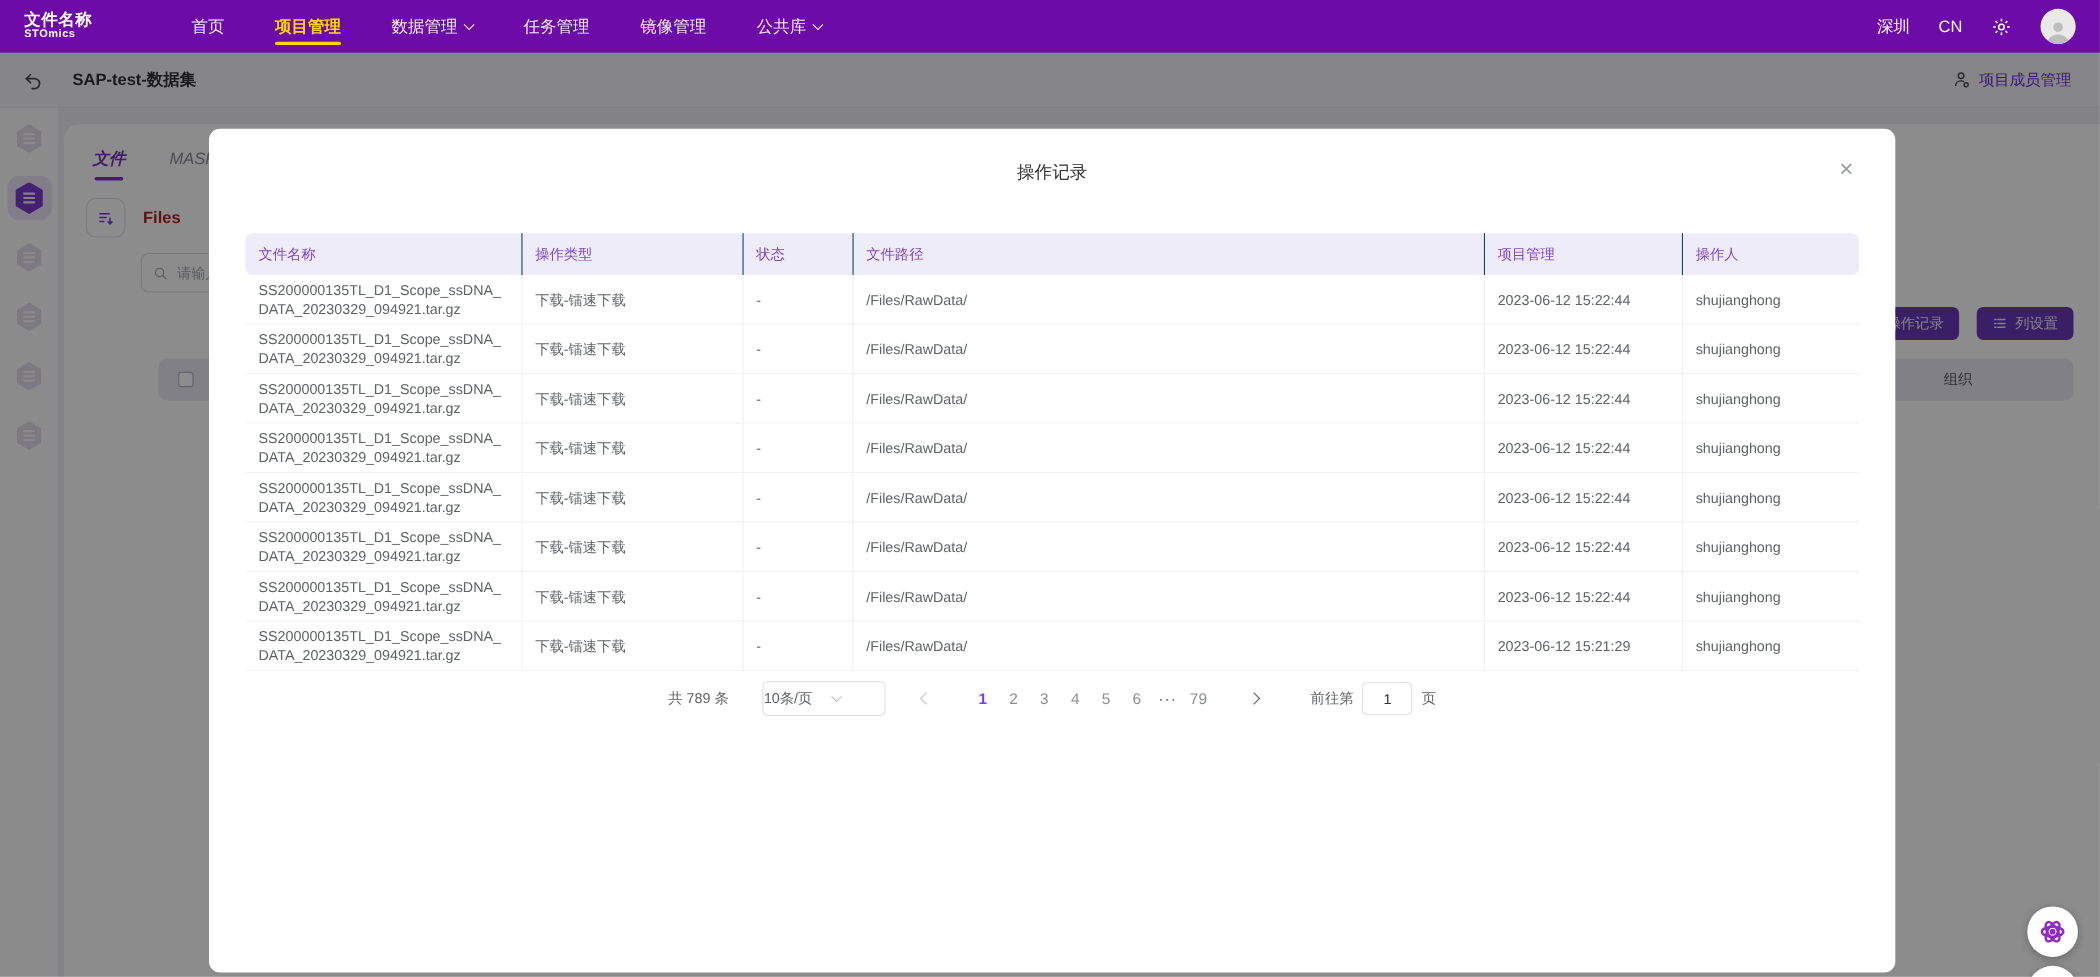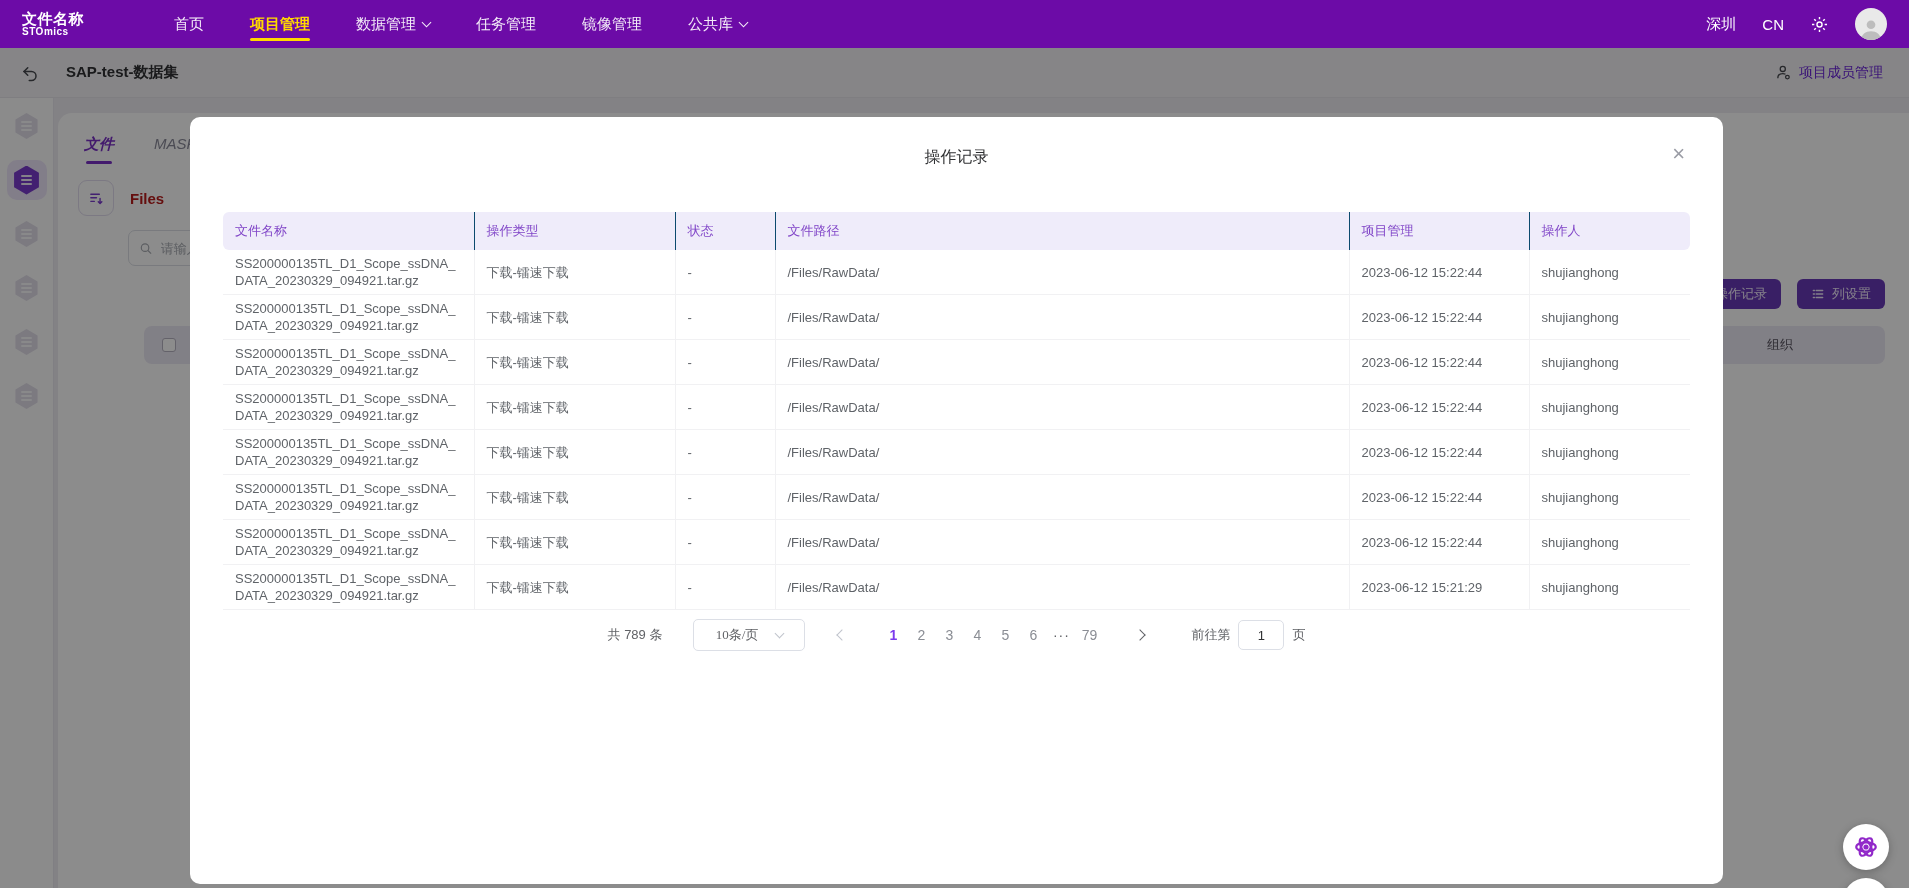--- a/index.html
+++ b/index.html
@@ -81,21 +81,21 @@
     border-bottom:1px solid #F1F1F3; border-right:1px solid #F1F1F3; background:#fff; vertical-align:middle; }
   .op-table td:last-child { border-right:none; }
   .op-table tbody tr { height:40px; }
   .op-table td.break { word-break:break-all; }
 
   
   .pagination { display:flex; align-items:center; justify-content:center; gap:23px; margin-top:9px;
     font-size:13px; color:#606266; }
   .pg-total { margin-right:8px; }
   .pg-select { width:112px; height:32px; border:1px solid #DCDFE6; border-radius:5px; display:flex;
-    align-items:center; justify-content:center; gap:18px; cursor:pointer; color:#606266;font-family:Liberation Serif, serif; }
+    align-items:center; justify-content:flex-start; gap:18px; cursor:pointer; color:#606266; }
   .pg-select .chev { border-color:#C0C4CC; margin:0 0 3px 0; }
   .pg-arrow { width:28px; height:28px; display:flex; align-items:center; justify-content:center; cursor:pointer; }
   .pg-arrow .chev { width:8px; height:8px; border-width:1.6px; margin:0; }
   .pg-arrow.prev .chev { transform:rotate(135deg); border-color:#C0C4CC; }
   .pg-arrow.next .chev { transform:rotate(-45deg); border-color:#606266; }
   .pg-pages { display:flex; align-items:center; }
   .page-num { min-width:28px; height:28px; display:flex; align-items:center; justify-content:center;
     color:#8A8D94; cursor:pointer; font-size:14px; }
   .page-num.active { color:#7C3AED; font-weight:bold; }
   .page-num.more { letter-spacing:1px; color:#606266; }

